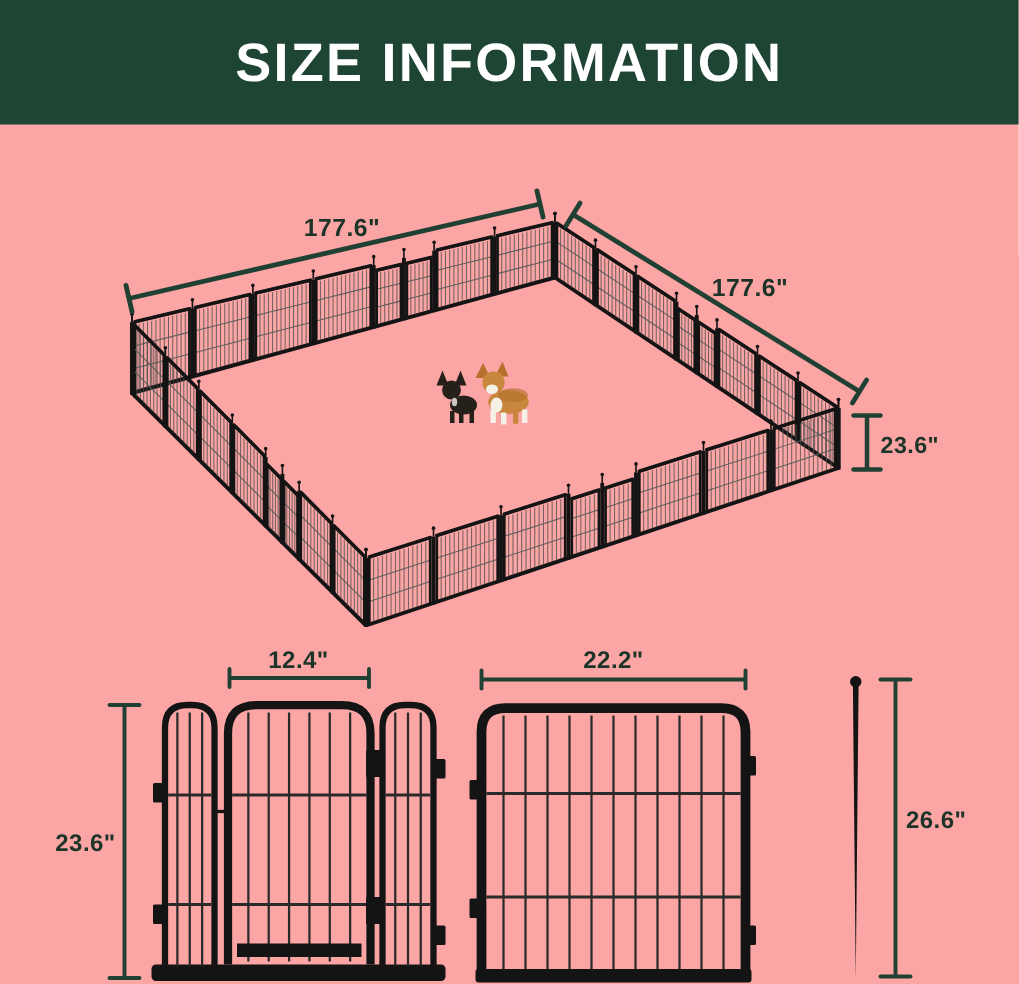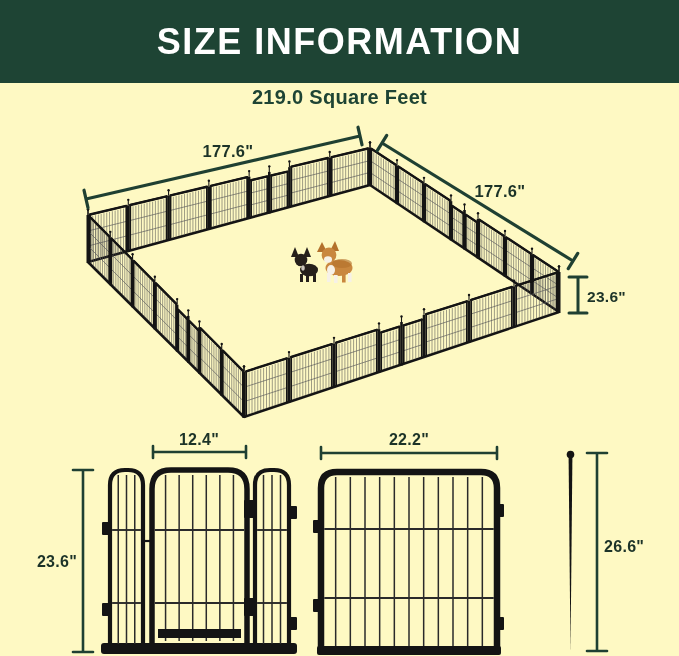--- a/index.html
+++ b/index.html
@@ -1,33 +1,32 @@
 <!DOCTYPE html>
 <html><head>
 <meta charset="utf-8">
 <style>
   html,body{margin:0;padding:0;background:#ffffff;}
   body{width:679px;height:656px;overflow:hidden;}
-  .stage{position:relative;width:679px;height:656px;font-family:"Liberation Sans",sans-serif;background:#fef9c3;}
+  .stage{position:relative;width:679px;height:656px;font-family:"Liberation Sans",sans-serif;background:#fca5a5;}
   .banner{position:absolute;top:0;left:0;width:679px;height:83px;display:flex;align-items:center;justify-content:center;}
   .banner .title{margin:0;color:#ffffff;font-size:36px;font-weight:800;letter-spacing:1.5px;line-height:1;}
   .subtitle{position:absolute;top:86px;left:0;width:679px;text-align:center;font-size:20px;font-weight:700;letter-spacing:.3px;}
   svg.fig{position:absolute;top:0;left:0;width:679px;height:656px;}
   .dim-text{font-family:"Liberation Sans",sans-serif;font-weight:700;letter-spacing:.3px;}
 </style>
 </head>
 <body>
 
 <div class="stage">
 
   <div class="banner" style="background: rgb(30, 68, 52);">
     <h1 class="title">SIZE INFORMATION</h1>
   </div>
 
-  <div class="subtitle" style="color: rgb(30, 68, 52);">219.0 Square Feet</div>
 
   <svg class="fig" viewBox="0 0 679 656">
     <g id="pen-group">
         <line x1="88" y1="262" x2="370" y2="185" stroke-width="2.6" stroke="#141414" stroke-linecap="butt"></line>
         <line x1="92.7692087912088" y1="259.4977692307693" x2="92.7692087912088" y2="215.86689010989016" stroke-width="0.55" stroke="#4f4f4f" stroke-linecap="butt"></line>
         <line x1="95.56441758241759" y1="258.7345384615385" x2="95.56441758241759" y2="215.2027802197802" stroke-width="0.55" stroke="#4f4f4f" stroke-linecap="butt"></line>
         <line x1="98.35962637362638" y1="257.97130769230773" x2="98.35962637362638" y2="214.53867032967037" stroke-width="0.55" stroke="#4f4f4f" stroke-linecap="butt"></line>
         <line x1="101.15483516483516" y1="257.20807692307693" x2="101.15483516483516" y2="213.87456043956044" stroke-width="0.55" stroke="#4f4f4f" stroke-linecap="butt"></line>
         <line x1="103.95004395604396" y1="256.4448461538462" x2="103.95004395604396" y2="213.21045054945057" stroke-width="0.55" stroke="#4f4f4f" stroke-linecap="butt"></line>
         <line x1="106.74525274725275" y1="255.68161538461538" x2="106.74525274725275" y2="212.54634065934064" stroke-width="0.55" stroke="#4f4f4f" stroke-linecap="butt"></line>

